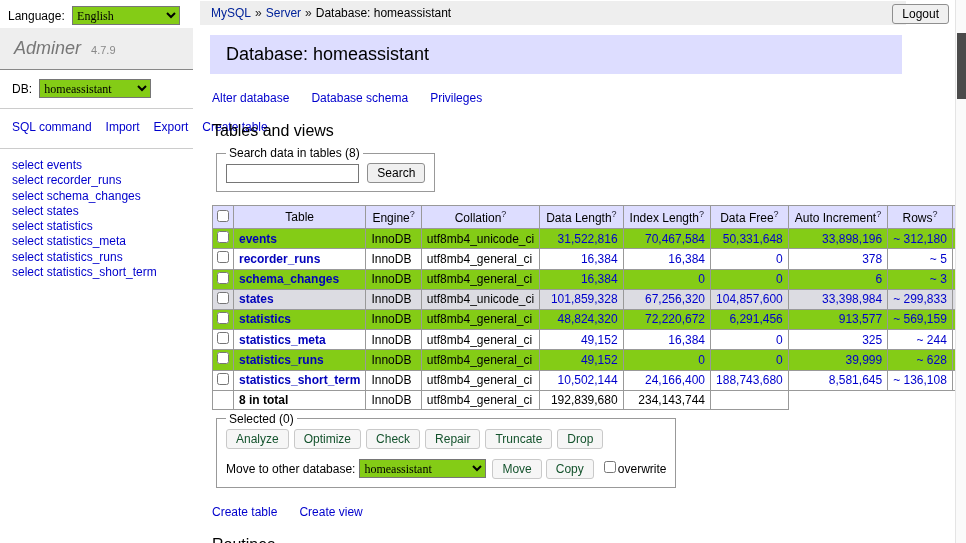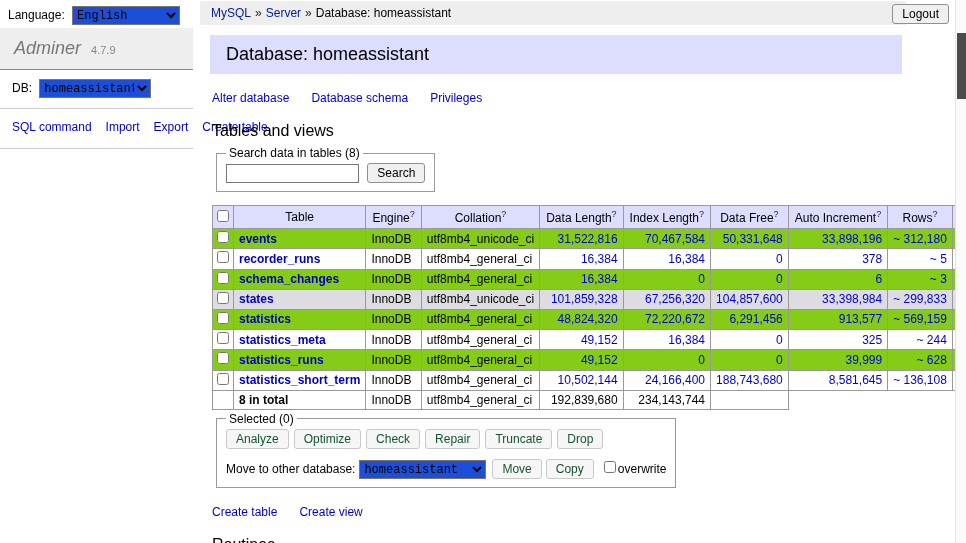--- a/index.html
+++ b/index.html
@@ -12,21 +12,21 @@
   .lang { position:absolute; top:6px; left:8px; }
   .lang select { margin-left:4px; width:108px; font-size:12px; }
   .breadcrumb { position:absolute; left:200px; top:1px; width:706px; height:24px; background:#eee; line-height:24px; padding-left:11px; }
   .breadcrumb .sep { margin:0 4px; color:#222; }
   .breadcrumb a { color:#002299; }
   .logout-btn { position:absolute; top:4px; right:17px; }
 
   button { font-family:"Liberation Sans","DejaVu Sans",sans-serif; font-size:12px; padding:2px 9px;
            background:#f0f0f0; border:1px solid #8f8f8f; border-radius:3px; color:#000; }
   button:disabled { color:#14532d; border-color:#c9c9c9; background:#f6f6f6; }
-  select { font-family:Liberation Mono, monospace; font-size:12px; border:1px solid #767676; background:#1d4ed8; height:19px; }
+  select { font-family:Liberation Serif, serif; font-size:12px; border:1px solid #767676; background:#84cc16; height:19px; }
   input[type=text] { font-family:"Liberation Sans","DejaVu Sans",sans-serif; font-size:12px; border:1px solid #767676; height:19px; padding:1px 3px; }
   input[type=checkbox] { width:12px; height:12px; margin:1px 2px; }
 
   
   .sidebar { position:absolute; top:28px; left:0; width:193px; }
   .sidebar h1 { margin:0; padding:10px 14px; background:#eee; border-bottom:1px solid #888; font-size:18px; font-weight:normal; }
   .logo { font-style:italic; color:#777; }
   .version { font-size:11px; color:#888; margin-left:5px; }
   .dbsel { margin:0; padding:9px 12px 10px; border-bottom:1px solid #ccc; }
   .dbsel select { width:112px; margin-left:4px; }
@@ -92,20 +92,30 @@
     </h1>
     <p class="dbsel">
       <span>DB:</span>
       <select>
         <option>homeassistant</option>
       </select>
     </p>
     <p class="actions">
       <a>SQL command</a><a>Import</a><a>Export</a><a>Create table</a>
     </p>
+    <p class="tablelist">
+        <a>select events</a>
+        <a>select recorder_runs</a>
+        <a>select schema_changes</a>
+        <a>select states</a>
+        <a>select statistics</a>
+        <a>select statistics_meta</a>
+        <a>select statistics_runs</a>
+        <a>select statistics_short_term</a>
+      </p>
   </div>
 
   <div class="content">
     <h2>Database: homeassistant</h2>
 
     <p class="pagelinks">
       <a>Alter database</a><a>Database schema</a><a>Privileges</a>
     </p>
 
     <h3>Tables and views</h3>

